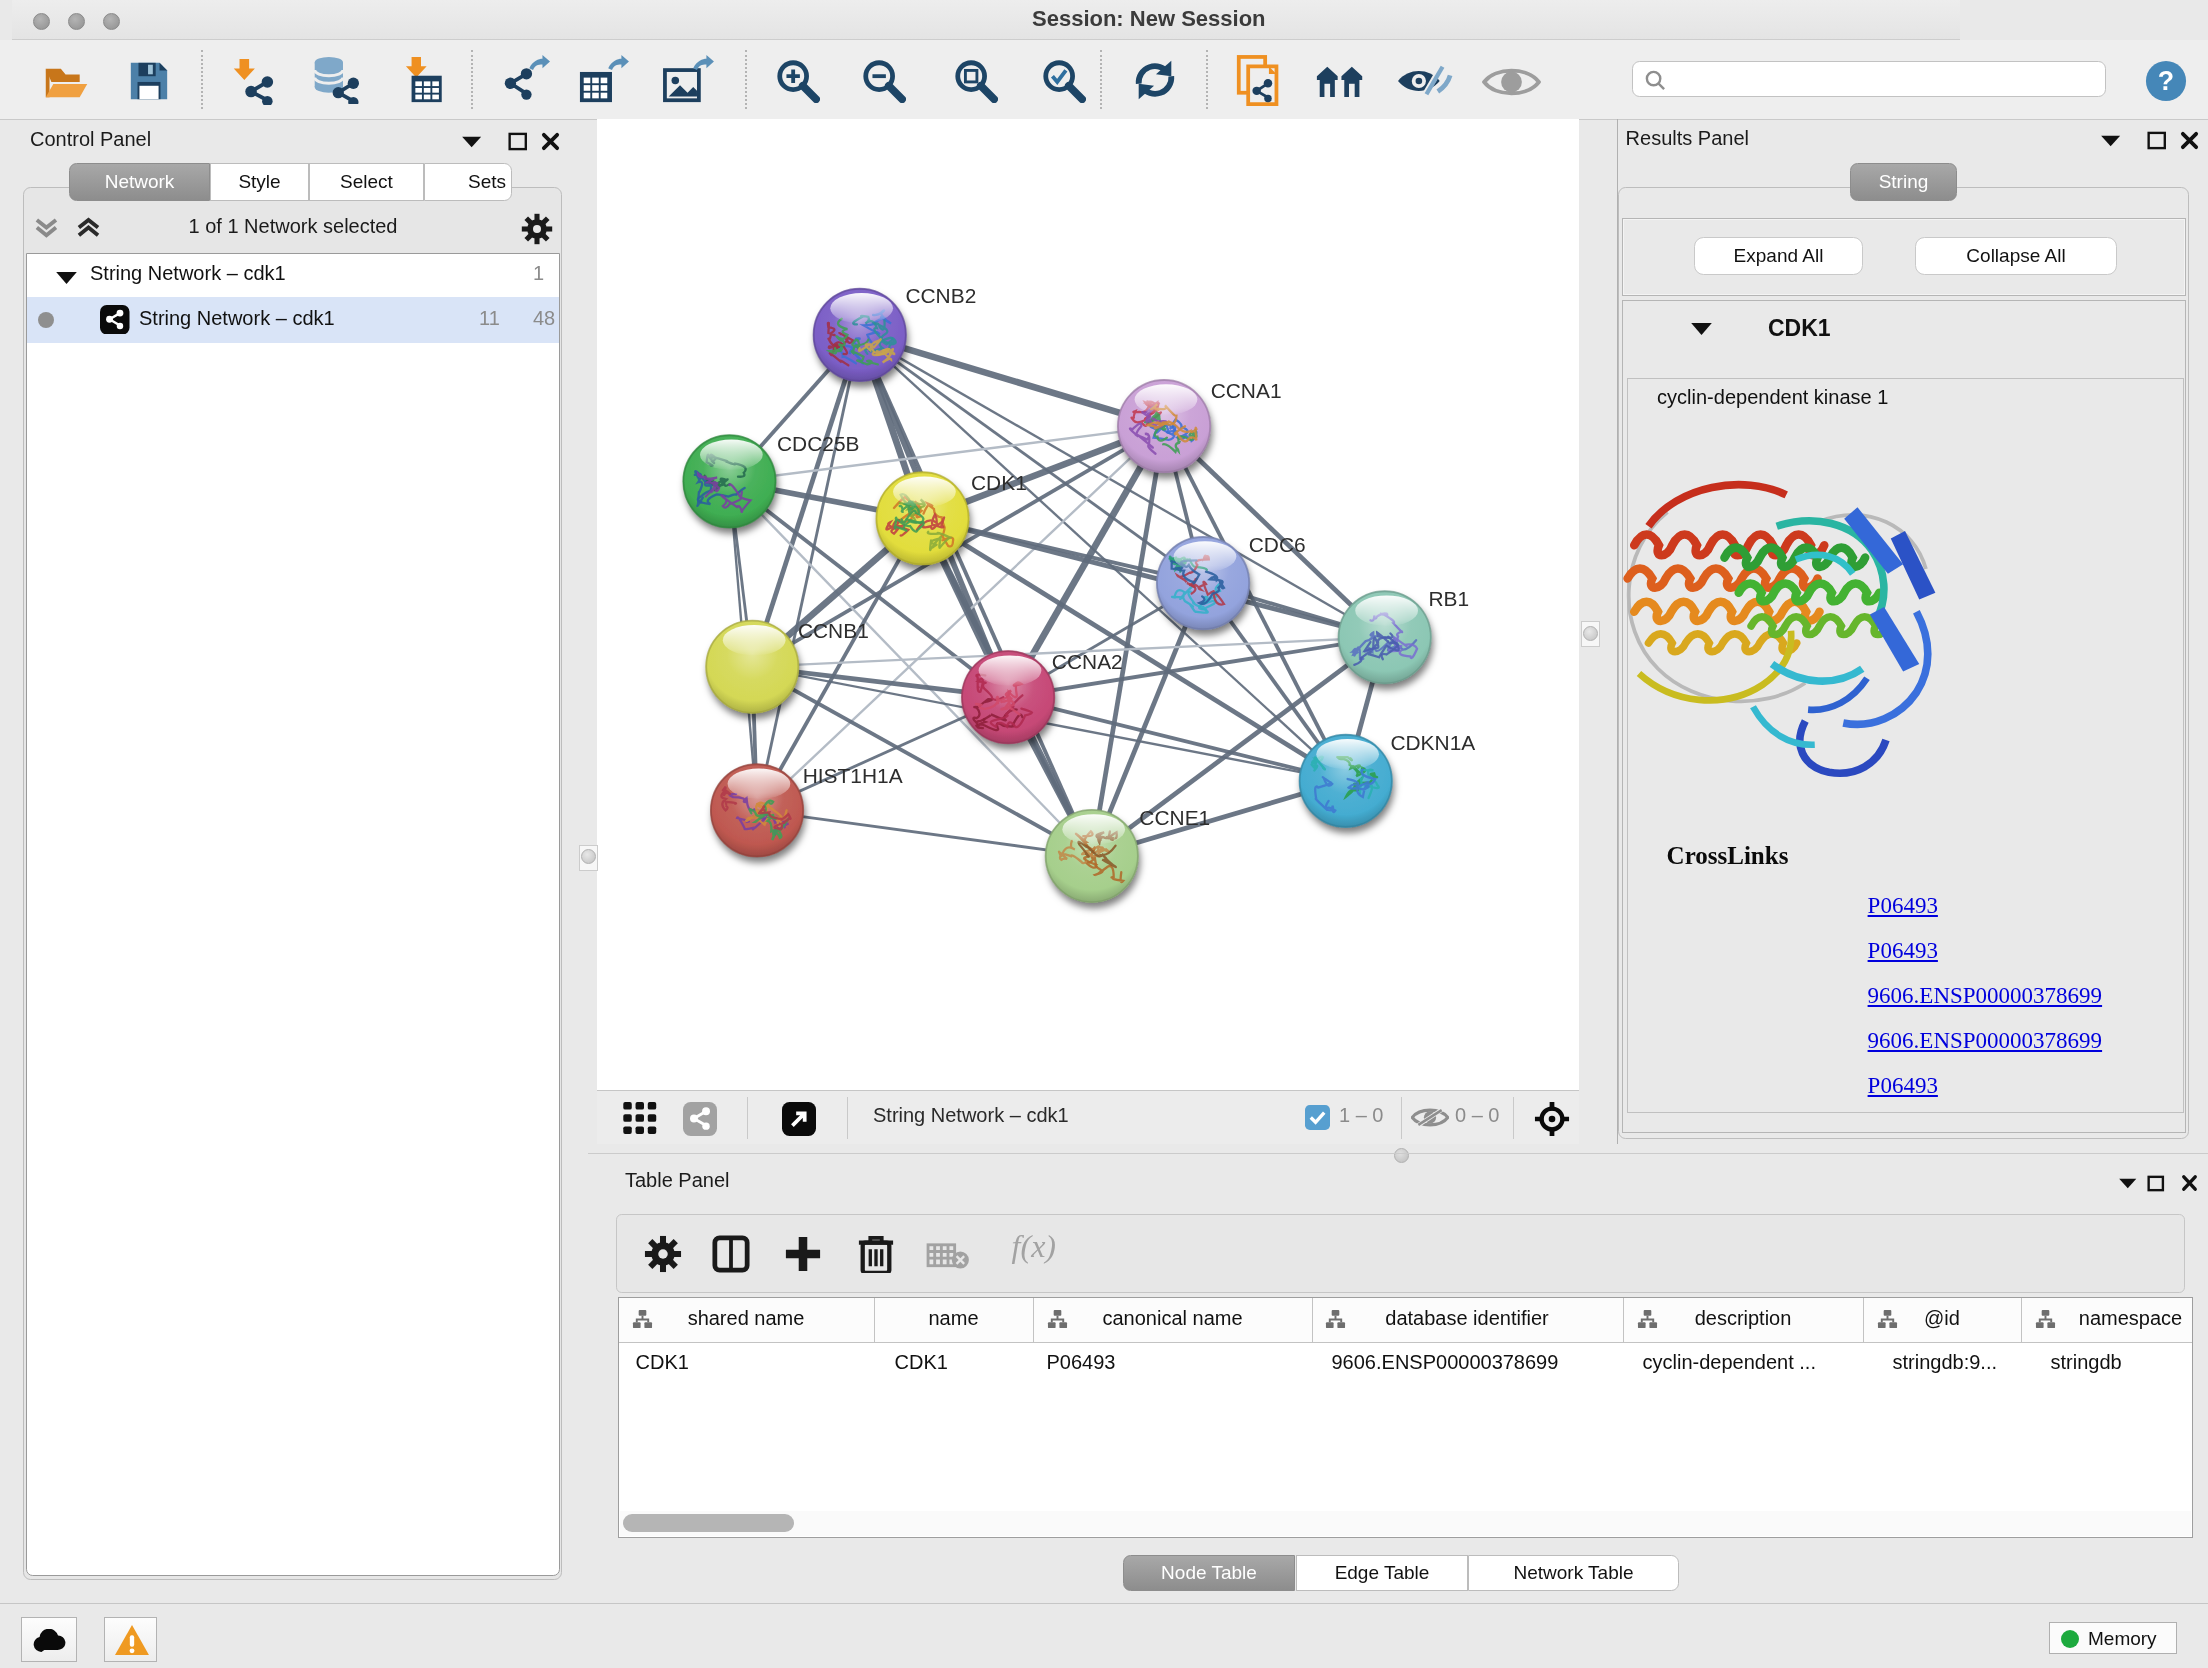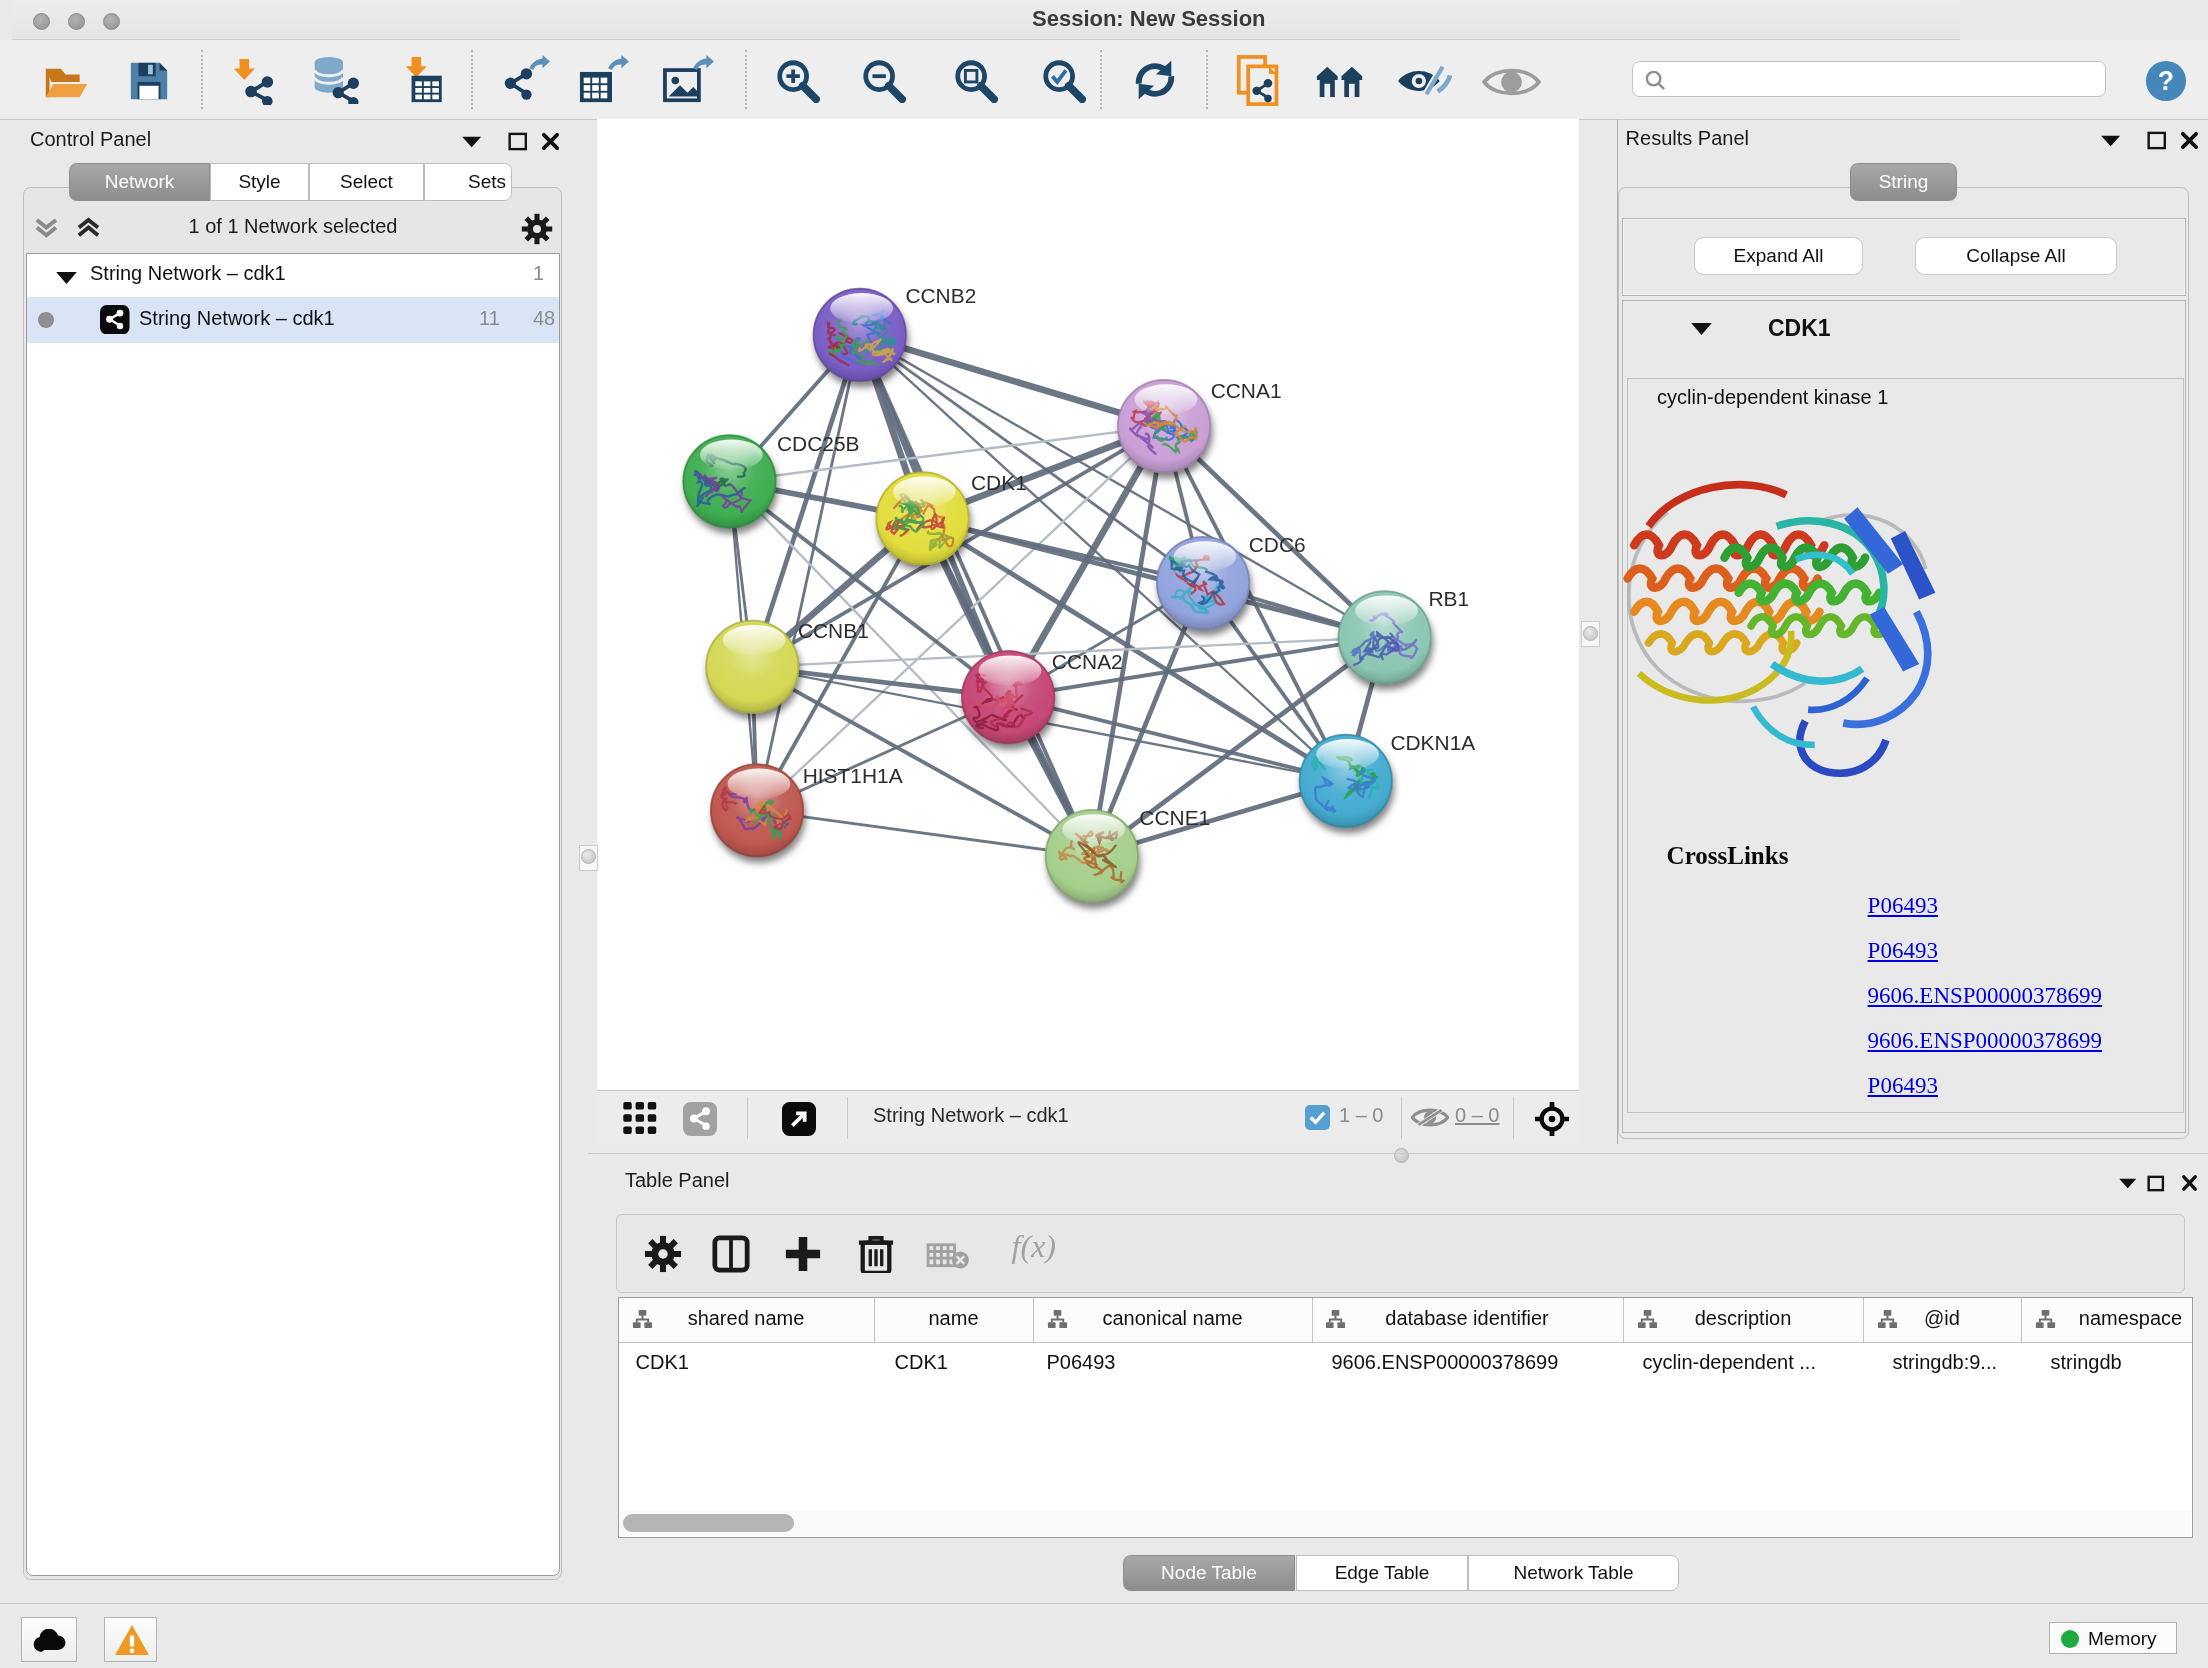--- a/index.html
+++ b/index.html
@@ -619,21 +619,21 @@
    <path d="M6,13 L11,18 L20,8" fill="none" stroke="#fff" stroke-width="3.5"></path>
   </svg>
   <div class="abs" style="left:742px;top:13.3px;font-size:20px;color:#8b8b8b;">1 – 0</div>
   <div class="abs" style="left:804px;top:5.7px;height:42px;border-left:1px solid #c9c9c9;"></div>
   <svg class="abs" style="left:814px;top:15px;" width="38" height="23" viewBox="0 0 62 36">
    <path d="M2,18 C14,2 48,2 60,18 C48,34 14,34 2,18 Z" fill="none" stroke="#8e8e8e" stroke-width="5"></path>
    <circle cx="31" cy="18" r="10" fill="#8e8e8e"></circle>
    <path d="M10,32 L52,4" stroke="#ececec" stroke-width="7"></path>
    <path d="M12,30 L50,6" stroke="#8e8e8e" stroke-width="4"></path>
   </svg>
-  <div class="abs" style="left:858px;top:13.3px;font-size:20px;color:#8b8b8b;text-decoration:underline;">0 – 0</div>
+  <div class="abs" style="left:858px;top:13.3px;font-size:20px;color:#8b8b8b;">0 – 0</div>
   <div class="abs" style="left:916px;top:5.7px;height:42px;border-left:1px solid #c9c9c9;"></div>
   <svg class="abs" style="left:937px;top:9.5px;" width="36" height="36" viewBox="0 0 38 38">
    <circle cx="19" cy="19" r="11" fill="none" stroke="#0a0a0a" stroke-width="4.5"></circle>
    <circle cx="19" cy="19" r="3.5" fill="#0a0a0a"></circle>
    <path d="M19,1 L19,10 M19,28 L19,37 M1,19 L10,19 M28,19 L37,19" stroke="#0a0a0a" stroke-width="5"></path>
   </svg>
  </div>
 </div>
 <div class="abs" style="left:579px;top:845px;width:19px;height:26px;background:#f7f7f7;border:1px solid #cccccc;box-sizing:border-box;"></div>
 <div class="abs" style="left:581px;top:849px;width:15px;height:15px;border-radius:50%;background:radial-gradient(circle at 40% 35%,#e8e8e8,#c0c0c0);border:1px solid #b0b0b0;box-sizing:border-box;"></div>

